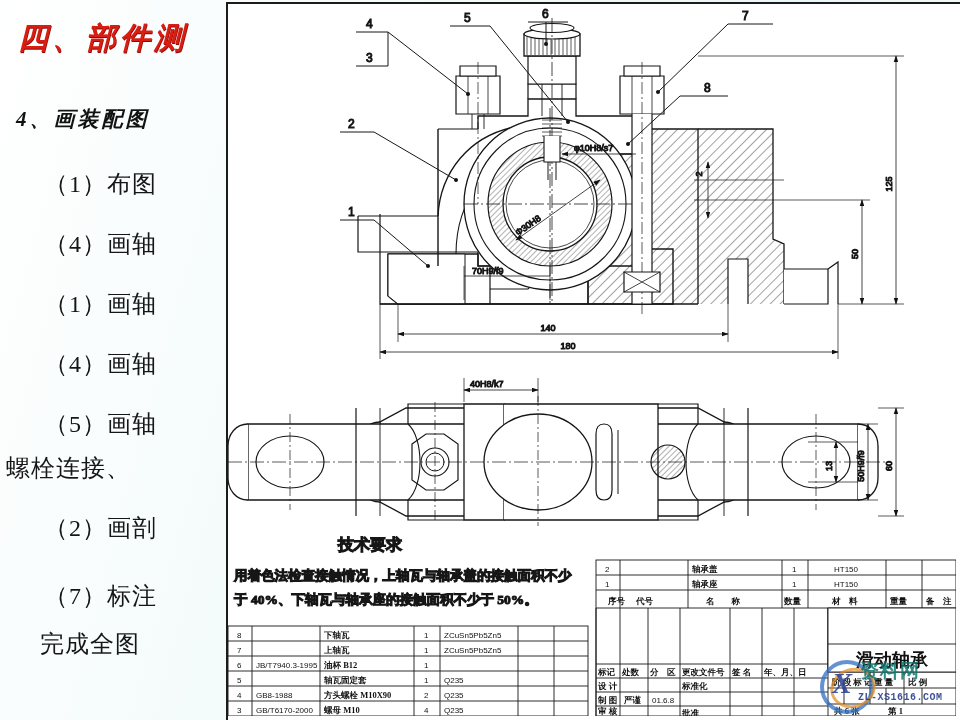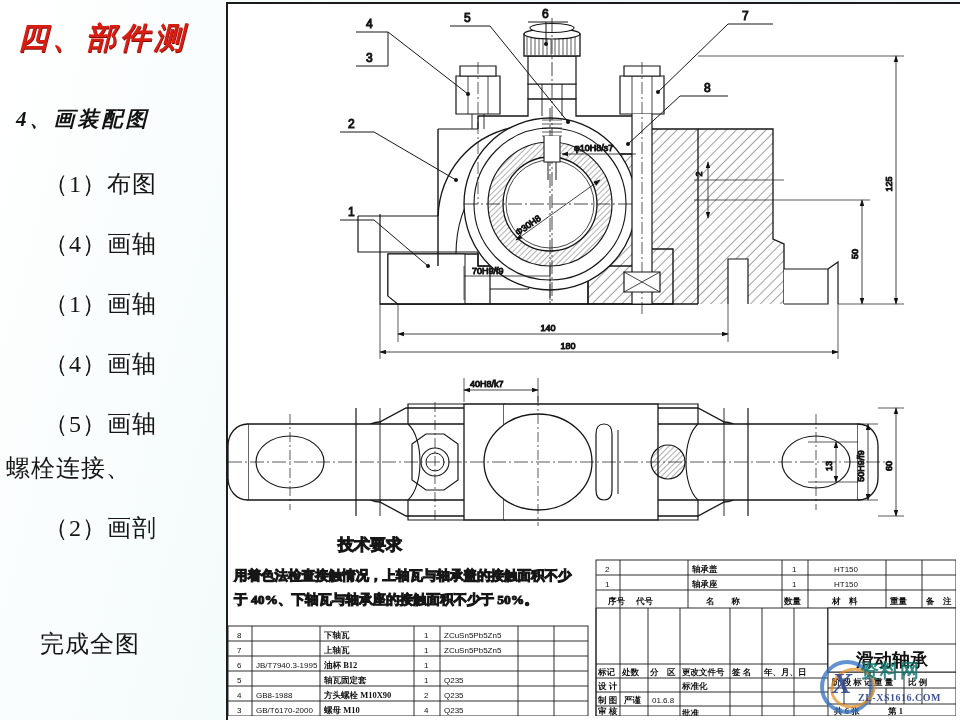--- a/index.html
+++ b/index.html
@@ -55,21 +55,21 @@
   .wm-text{
     position:absolute;left:42px;top:6px;
     font-size:19px;font-weight:bold;
     color:#0f766e;opacity:.85;letter-spacing:1px;
     font-family:"Liberation Sans",sans-serif;
   }
   .wm-sub{
     position:absolute;left:40px;top:40px;
     font-size:10px;font-weight:bold;color:#2a3f8f;
     letter-spacing:0.5px;opacity:.9;
-    font-family:Liberation Serif, serif;
+    font-family:Liberation Mono, monospace;
   }
   .wm-ring{
     position:absolute;left:2px;top:8px;width:46px;height:46px;
     border:4px solid #2f6fc0;border-radius:50%;opacity:.75;
   }
   .wm-ring2{
     position:absolute;left:12px;top:16px;width:40px;height:34px;
     border:3px solid #e08a1e;border-radius:50%;opacity:.7;
     transform:rotate(-18deg);
   }
@@ -95,20 +95,21 @@
   <div class="heading-red">四、部件测</div>
   <div class="heading-black">4、画装配图</div>
 
   <div class="step indent3" style="top:168px">（1）布图</div>
   <div class="step indent3" style="top:228px">（4）画轴</div>
   <div class="step indent3" style="top:288px">（1）画轴</div>
   <div class="step indent3" style="top:348px">（4）画轴</div>
   <div class="step indent3" style="top:408px">（5）画轴</div>
   <div class="step indent2" style="top:452px">螺栓连接、</div>
   <div class="step indent3" style="top:512px">（2）画剖</div>
+  <div class="step indent3" style="top:580px">（7）标注</div>
   <div class="step indent4" style="top:628px">完成全图</div>
 </div>
 
 <div id="drawing-panel">
 <svg id="dwg-svg" width="728" height="712" viewBox="0 0 728 712">
   <defs>
     <pattern id="hatchR" width="7" height="7" patternTransform="rotate(45)" patternUnits="userSpaceOnUse">
       <line x1="0" y1="0" x2="0" y2="7" stroke="#161616" stroke-width="0.8"></line>
     </pattern>
     <pattern id="hatchL" width="7" height="7" patternTransform="rotate(-45)" patternUnits="userSpaceOnUse">

